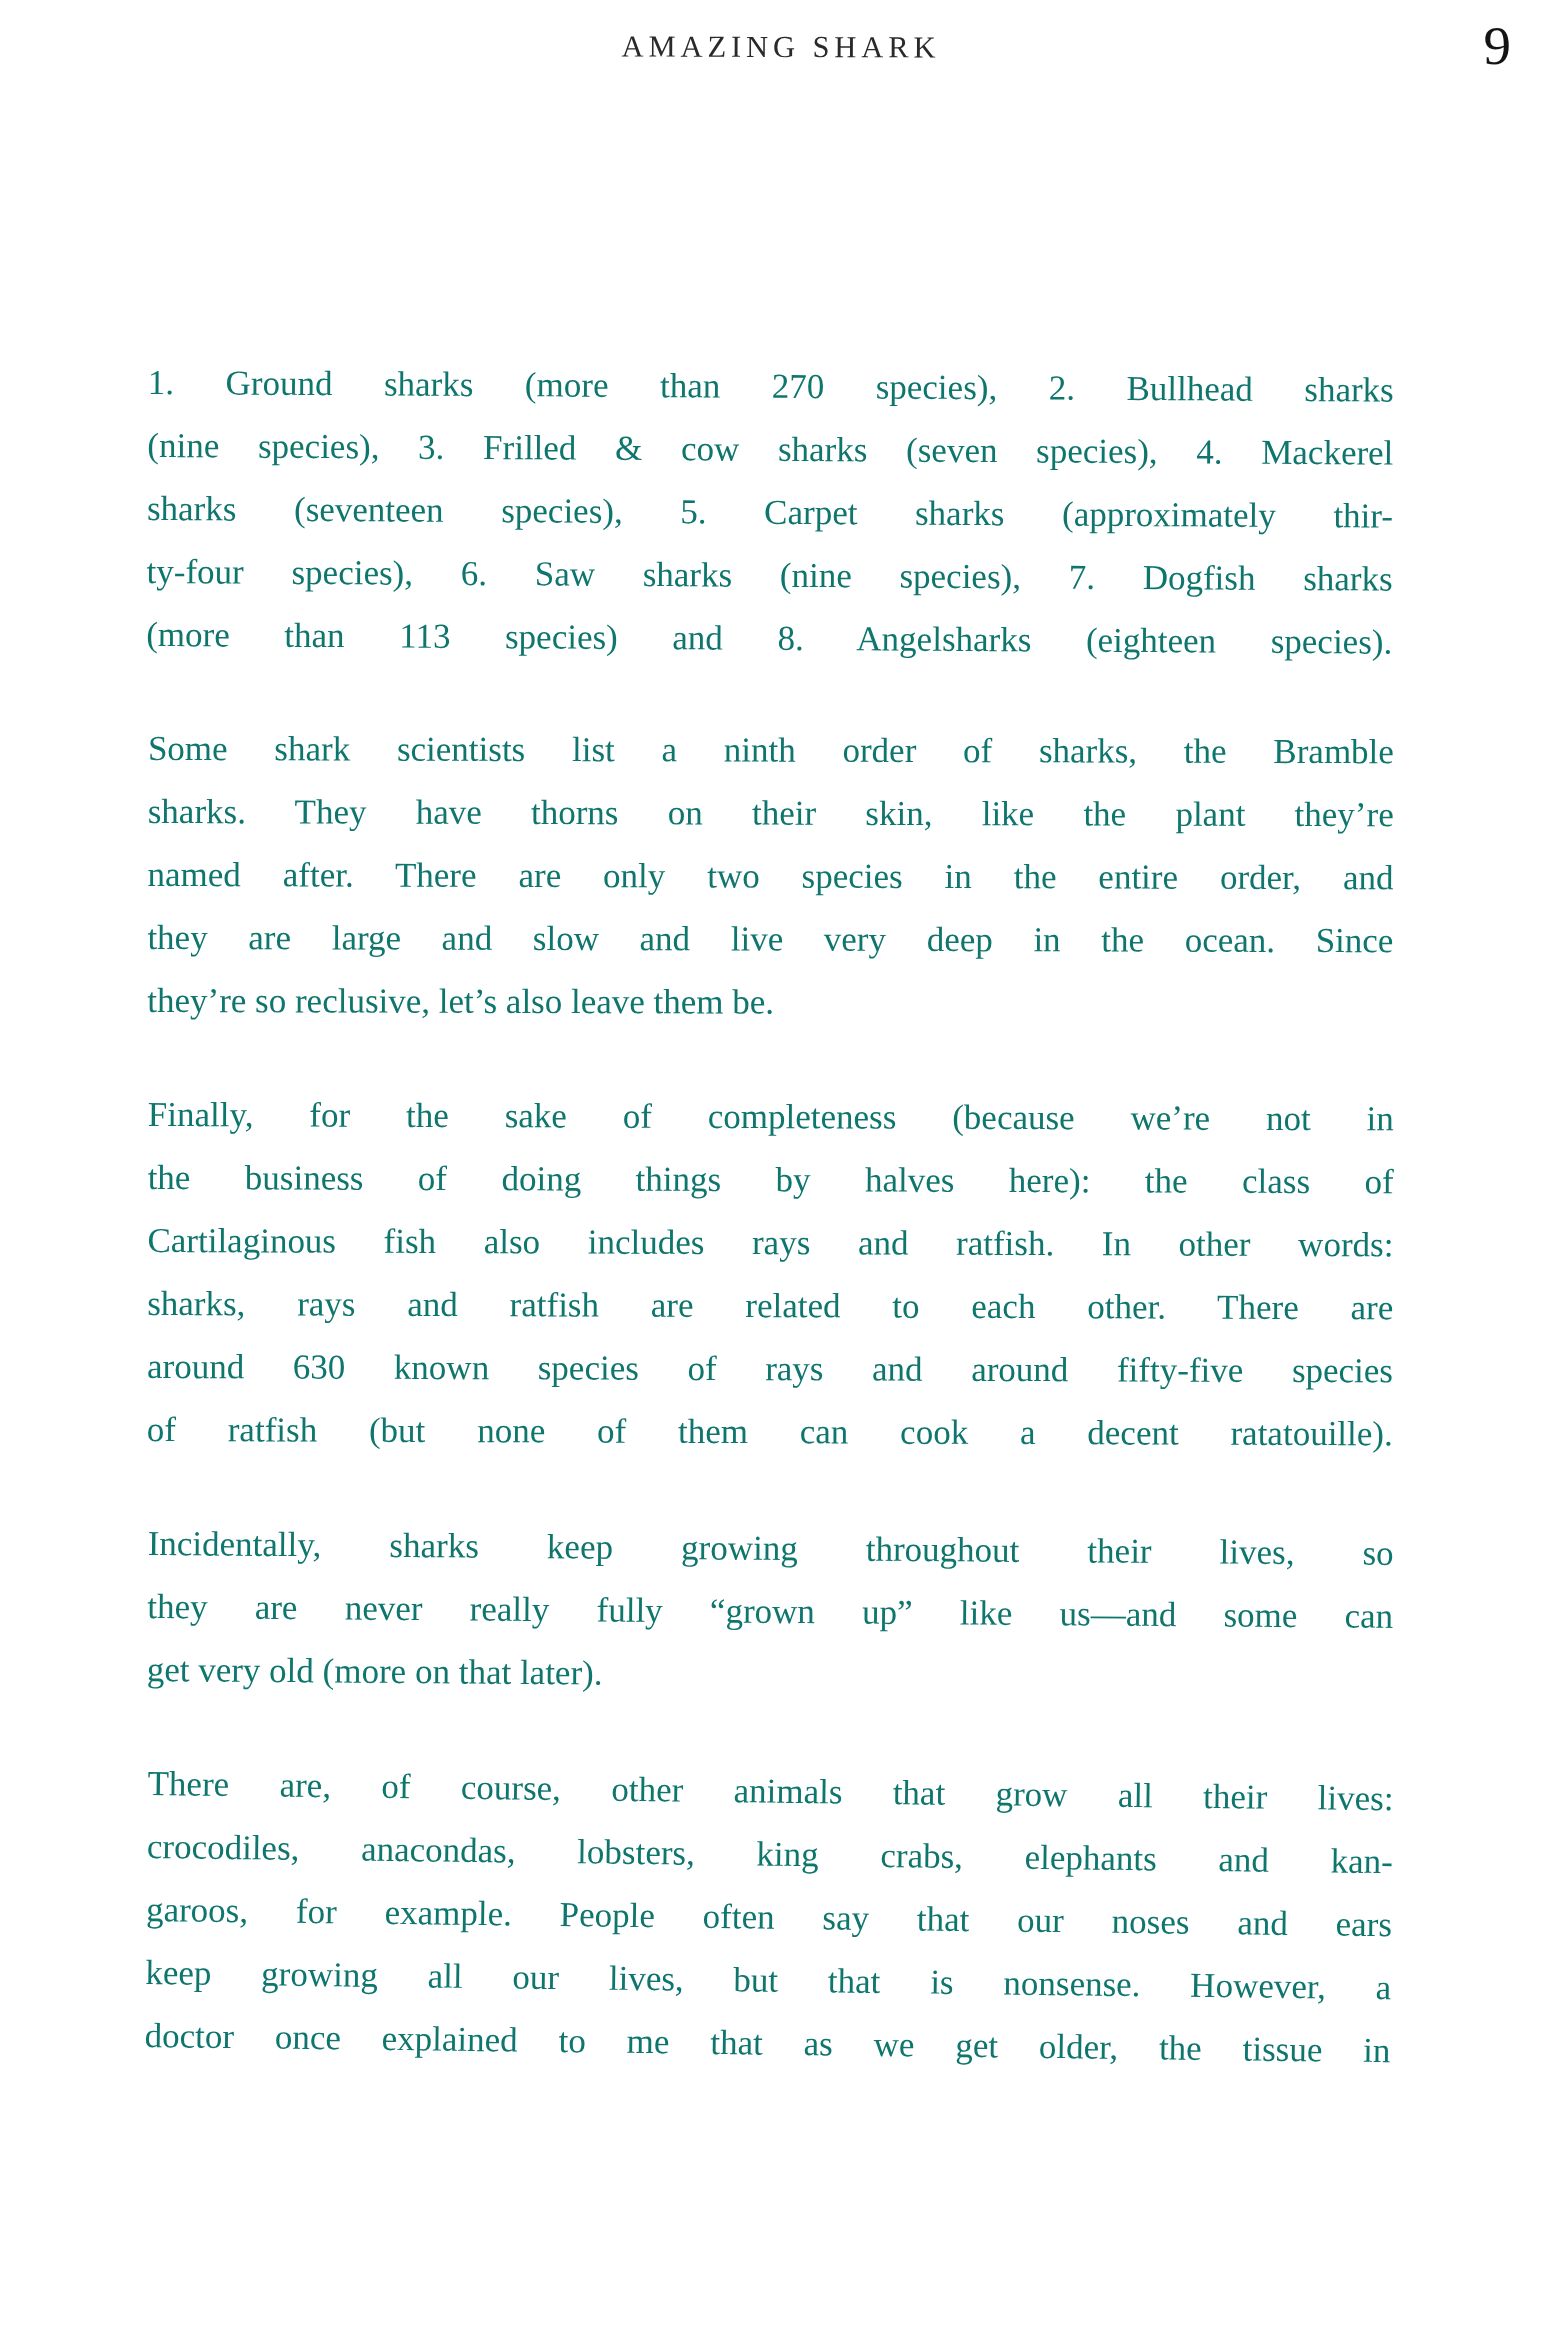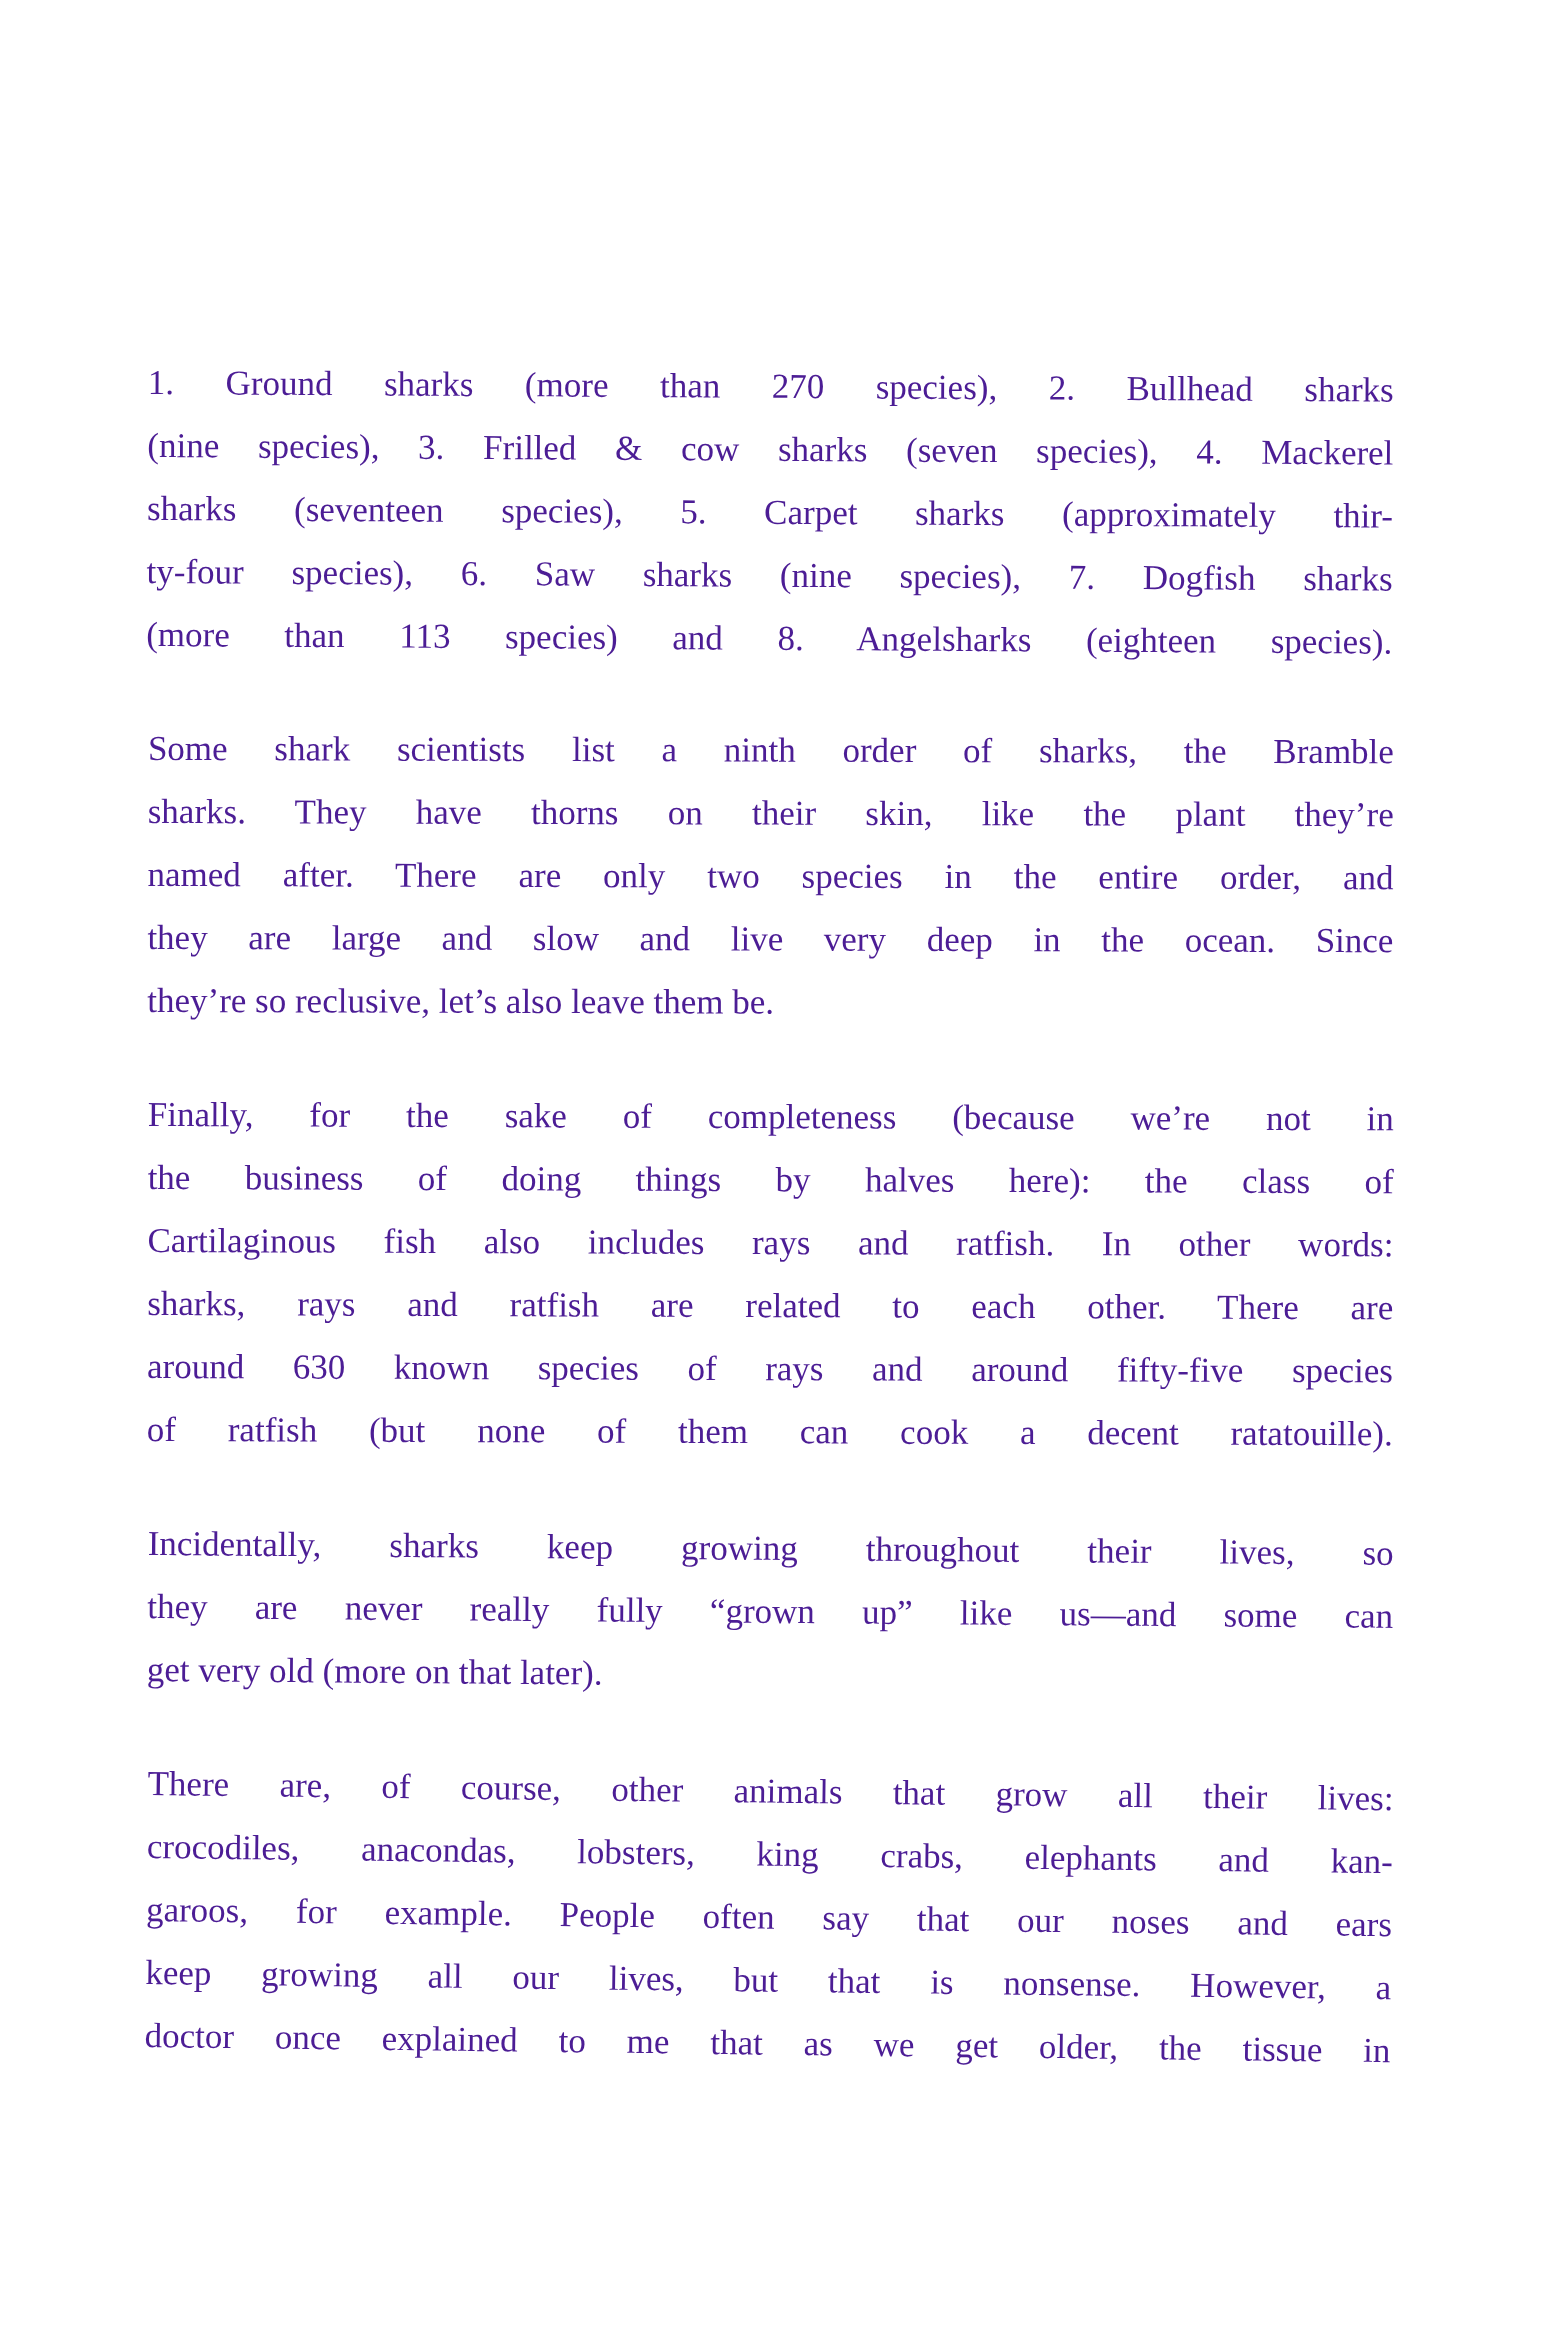--- a/index.html
+++ b/index.html
@@ -42,21 +42,21 @@
     font-weight: normal;
     color: #141414;
   }
   .body-text {
     position: absolute;
     top: 351px;
     left: 148px;
     width: 1246px;
     font-size: 35px;
     line-height: 63px;
-    color: #4c1d95;
+    color: #0f766e;
   }
   .para {
     margin: 0 0 51px 0;
     padding: 0;
     transform-origin: 0 0;
   }
   .para:nth-of-type(1) { transform: rotate(0.35deg); }
   .para:nth-of-type(2) { transform: rotate(0.15deg); }
   .para:nth-of-type(3) { transform: rotate(0.2deg); }
   .para:nth-of-type(4) { transform: rotate(0.45deg); }
@@ -68,20 +68,24 @@
   }
   .line.j {
     text-align: justify;
     text-align-last: justify;
   }
 </style>
 </head>
 <body>
 
 <div class="page">
+  <div class="running-head-row">
+    <div class="running-header">AMAZING SHARK</div>
+    <div class="page-number">9</div>
+  </div>
 
   <div class="body-text">
 
   <p class="para">
         <span class="line j">1. Ground sharks (more than 270 species), 2. Bullhead sharks</span>
         <span class="line j">(nine species), 3. Frilled &amp; cow sharks (seven species), 4. Mackerel</span>
         <span class="line j">sharks (seventeen species), 5. Carpet sharks (approximately thir-</span>
         <span class="line j">ty-four species), 6. Saw sharks (nine species), 7. Dogfish sharks</span>
         <span class="line j">(more than 113 species) and 8. Angelsharks (eighteen species).</span>
       </p>

